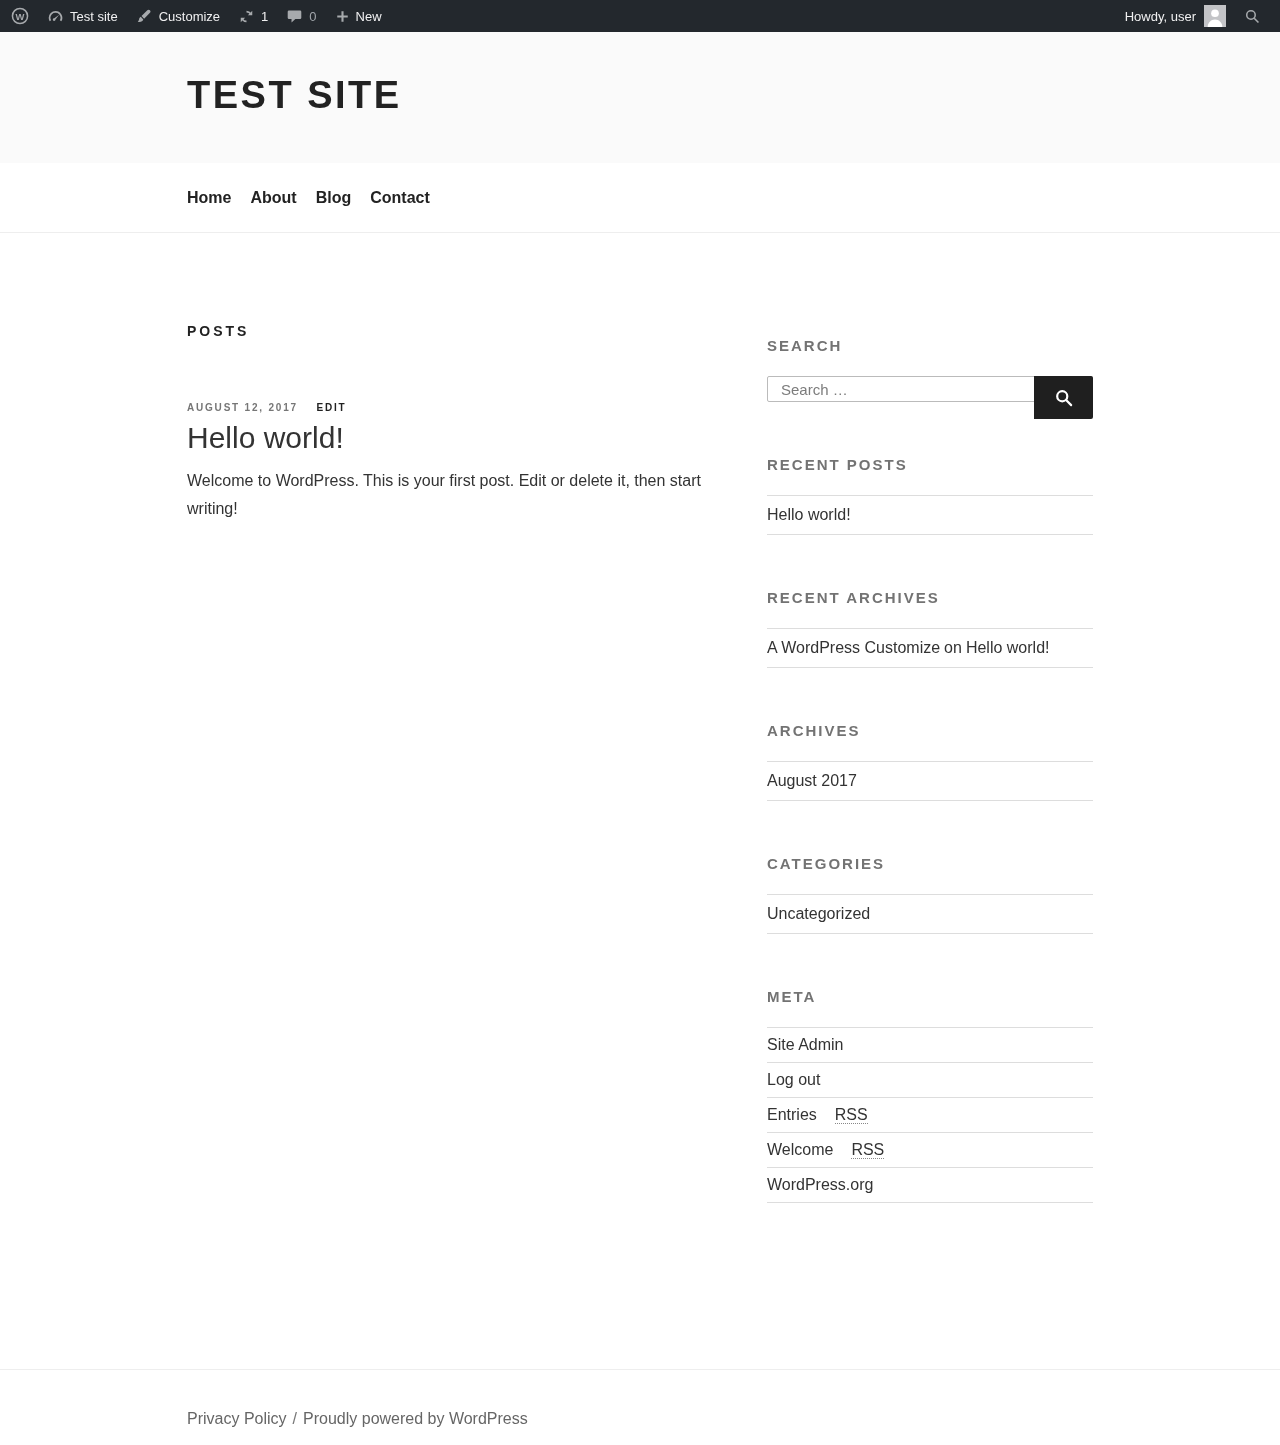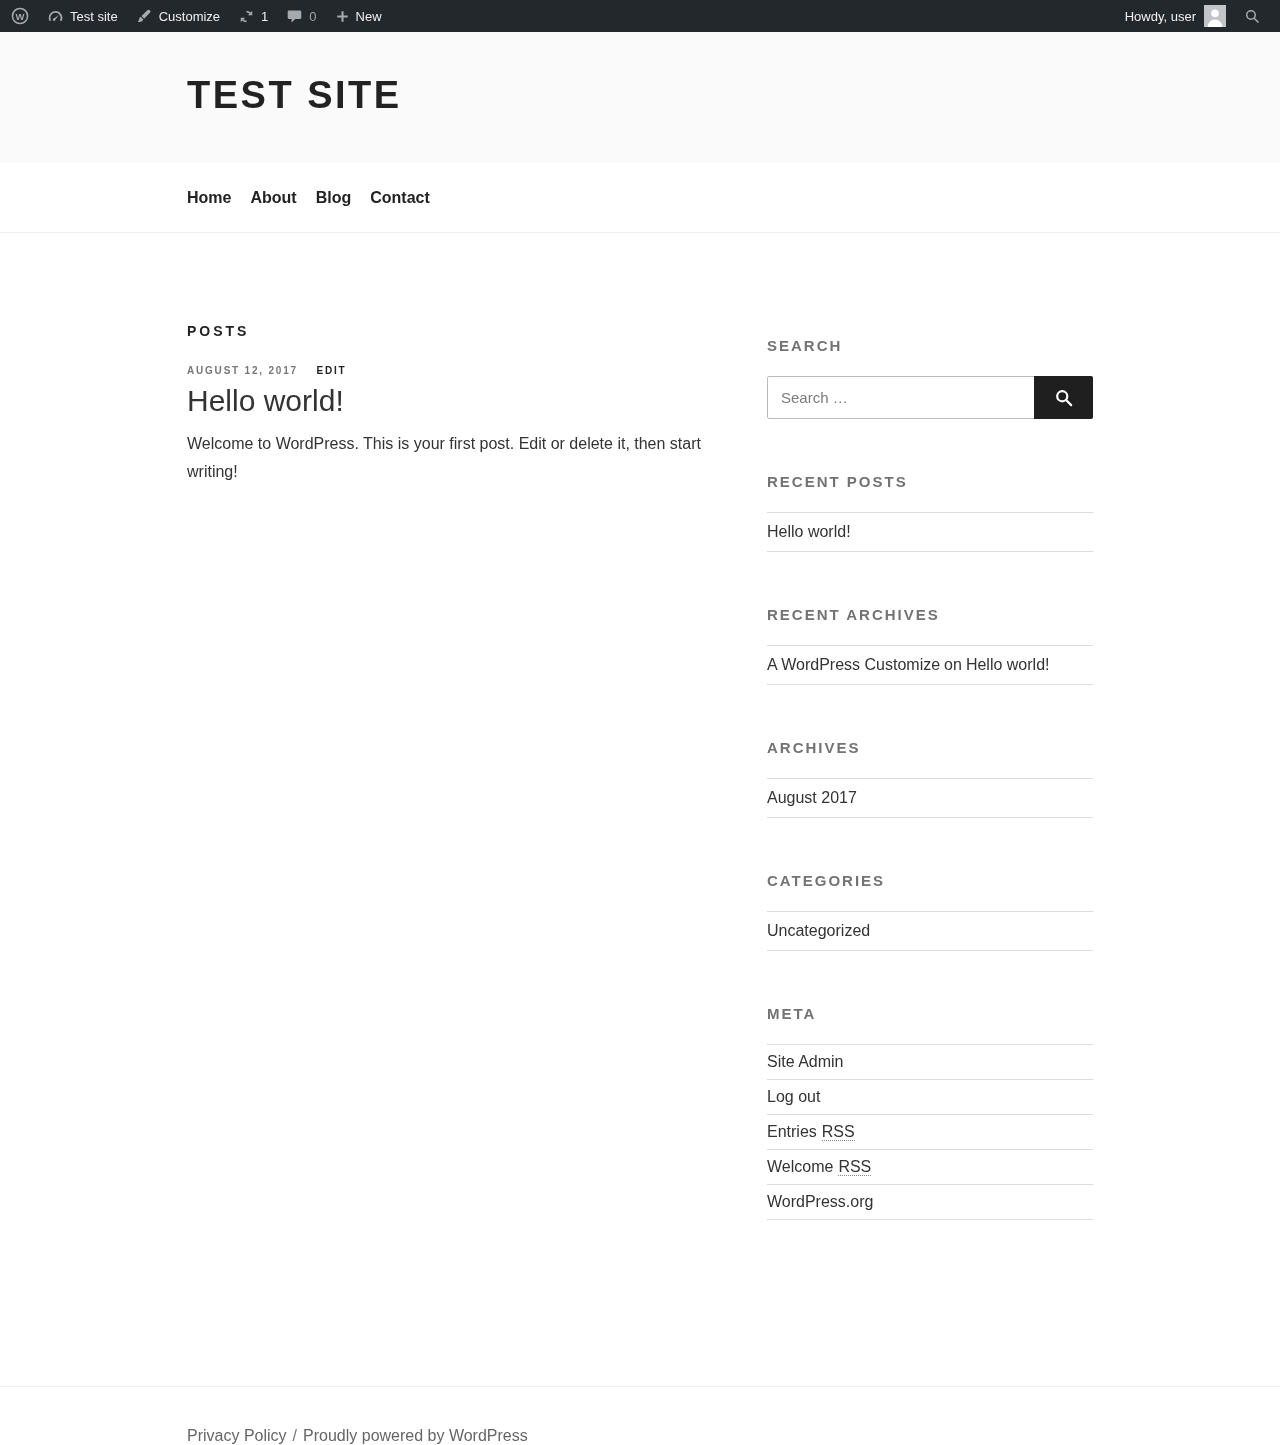--- a/index.html
+++ b/index.html
@@ -78,21 +78,21 @@
 
   
   .content-area {
     display: flex;
     justify-content: space-between;
     align-items: flex-start;
     padding-top: 90px;
   }
   .posts-col { width: 532px; }
   .page-title {
-    margin: 0 0 26px;
+    margin: 0 0 63px;
     font-size: 14px;
     font-weight: 800;
     letter-spacing: 3px;
     color: #222;
   }
   .entry-meta {
     font-size: 10px;
     font-weight: 700;
     letter-spacing: 1.8px;
   }
@@ -118,21 +118,21 @@
   .widget-title {
     margin: 13px 0 22px;
     font-size: 15px;
     font-weight: 800;
     letter-spacing: 2px;
     color: #737373;
   }
   .search-form { position: relative; }
   .search-input {
     width: 100%;
-    height: 43px;
+    height: 26px;
     box-sizing: border-box;
     border: 1px solid #bbb;
     border-radius: 2px;
     padding: 0 70px 0 13px;
     font-size: 15px;
     color: #333;
     font-family: inherit;
     background: #fff;
     outline: none;
   }
@@ -158,21 +158,21 @@
   .widget-list li {
     border-bottom: 1px solid #ddd;
     padding: 10px 0;
     font-size: 16px;
     color: #333;
   }
   .widget-list.tight li { padding: 8px 0; }
   .widget-list a { color: #333; }
   .rc-connector { margin: 0 4px; color: #333; }
   .meta-abbr:not(:empty) {
-    margin-left: 5px;
+    margin-left: 18px;
     border-bottom: 1px dotted #888;
   }
 
   
   .site-footer {
     margin-top: 112px;
     border-top: 1px solid #eee;
     padding: 40px 0 38px;
     font-size: 16px;
     color: #767676;

